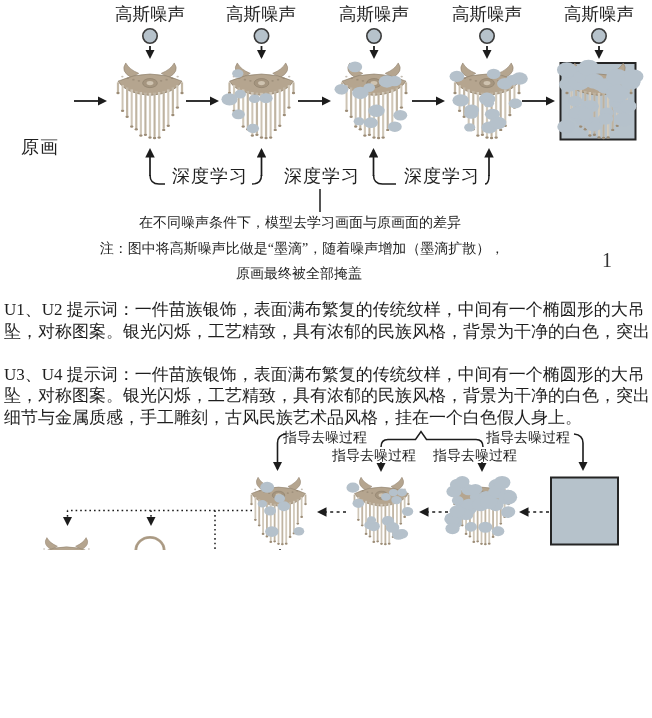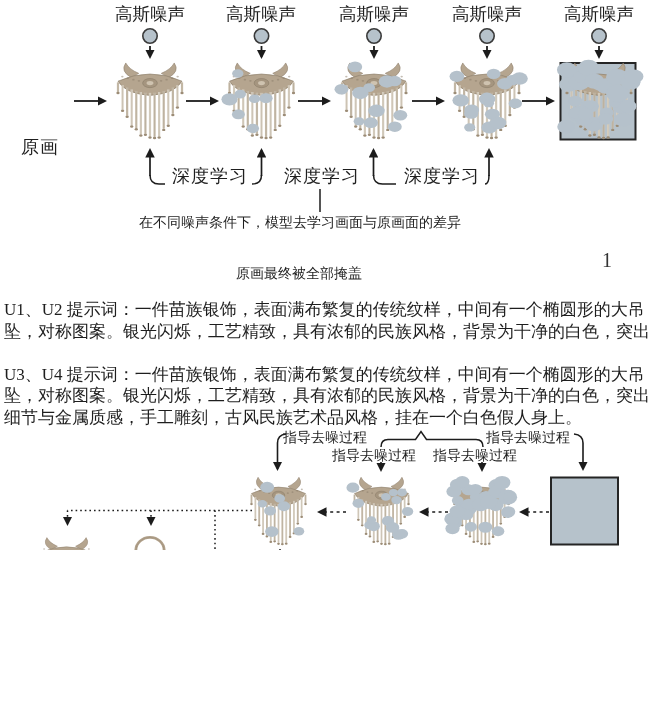--- a/index.html
+++ b/index.html
@@ -907,20 +907,21 @@
   <div class="t c f175" style="left:447px;top:4px;width:80px">高斯噪声</div>
   <div class="t c f175" style="left:559px;top:4px;width:80px">高斯噪声</div>
 
   <div class="t f18" style="left:21px;top:137px">原画</div>
 
   <div class="t c f18" style="left:165px;top:166px;width:90px">深度学习</div>
   <div class="t c f18" style="left:277px;top:166px;width:90px">深度学习</div>
   <div class="t c f18" style="left:397px;top:166px;width:90px">深度学习</div>
 
   <div class="t c f165" style="left:0px;top:215px;width:600px">在不同噪声条件下，模型去学习画面与原画面的差异</div>
+  <div class="t c f165" style="left:0px;top:241px;width:604px">注：图中将高斯噪声比做是“墨滴”，随着噪声增加（墨滴扩散），</div>
   <div class="t c f165" style="left:0px;top:266px;width:598px">原画最终被全部掩盖</div>
 
   <div class="t pg" style="left:602px;top:249px">1</div>
 
   <div class="t f17" style="left:4px;top:300px">U1、U2 提示词：一件苗族银饰，表面满布繁复的传统纹样，中间有一个椭圆形的大吊</div>
   <div class="t f17" style="left:4px;top:322px">坠，对称图案。银光闪烁，工艺精致，具有浓郁的民族风格，背景为干净的白色，突出</div>
   <div class="t f17" style="left:4px;top:365px">U3、U4 提示词：一件苗族银饰，表面满布繁复的传统纹样，中间有一个椭圆形的大吊</div>
   <div class="t f17" style="left:4px;top:386px">坠，对称图案。银光闪烁，工艺精致，具有浓郁的民族风格，背景为干净的白色，突出</div>
   <div class="t f17" style="left:4px;top:408px">细节与金属质感，手工雕刻，古风民族艺术品风格，挂在一个白色假人身上。</div>
 

